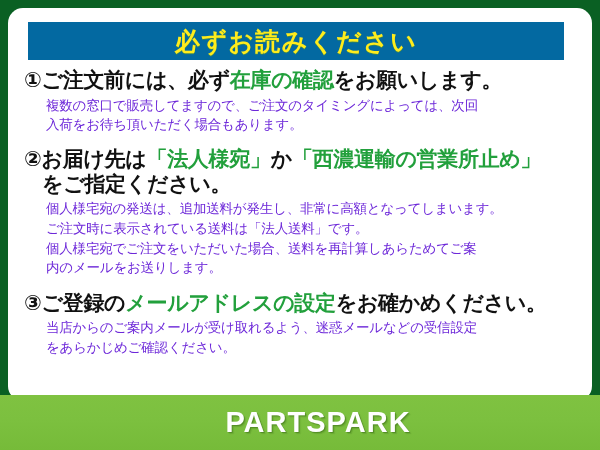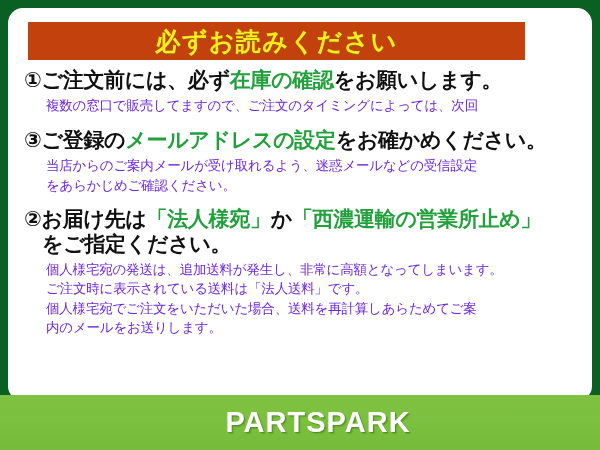--- a/index.html
+++ b/index.html
@@ -34,23 +34,23 @@
     border-radius: 15px;
     box-sizing: border-box;
     overflow: hidden;
   }
 
   
   #title-banner {
     position: absolute;
     left: 20px;
     top: 14px;
-    width: 497px;
+    width: 536px;
     height: 38px;
-    background: #c2410c;
+    background: #0369a1;
     display: flex;
     align-items: center;
     justify-content: center;
   }
   #title-text {
     color: #ffec1c;
     font-size: 25px;
     font-weight: bold;
     letter-spacing: 1.5px;
     line-height: 1;
@@ -134,46 +134,47 @@
     </div>
 
     <div id="items">
 
       <div class="item" id="item-1">
         <div class="item-head">
           <span>①</span><span>ご注文前には、必ず</span><span class="hl">在庫の確認</span><span>をお願いします。</span>
         </div>
         <div class="item-body">
           <span class="bline">複数の窓口で販売してますので、ご注文のタイミングによっては、次回</span>
-        </div>
-      </div>
-
-      <div class="item" id="item-3">
-        <div class="item-head">
-          <span>③</span><span>ご登録の</span><span class="hl">メールアドレスの設定</span><span>をお確かめください。</span>
-        </div>
-        <div class="item-body">
-          <span class="bline">当店からのご案内メールが受け取れるよう、迷惑メールなどの受信設定</span>
-          <span class="bline">をあらかじめご確認ください。</span>
+          <span class="bline">入荷をお待ち頂いただく場合もあります。</span>
         </div>
       </div>
 
       <div class="item" id="item-2">
         <div class="item-head">
           <span>②</span><span>お届け先は</span><span class="hl">「法人様宛」</span><span>か</span><span class="hl">「西濃運輸の営業所止め」</span>
           <span class="sub-line">をご指定ください。</span>
         </div>
         <div class="item-body">
           <span class="bline">個人様宅宛の発送は、追加送料が発生し、非常に高額となってしまいます。</span>
           <span class="bline">ご注文時に表示されている送料は「法人送料」です。</span>
           <span class="bline">個人様宅宛でご注文をいただいた場合、送料を再計算しあらためてご案</span>
           <span class="bline">内のメールをお送りします。</span>
         </div>
       </div>
 
+      <div class="item" id="item-3">
+        <div class="item-head">
+          <span>③</span><span>ご登録の</span><span class="hl">メールアドレスの設定</span><span>をお確かめください。</span>
+        </div>
+        <div class="item-body">
+          <span class="bline">当店からのご案内メールが受け取れるよう、迷惑メールなどの受信設定</span>
+          <span class="bline">をあらかじめご確認ください。</span>
+        </div>
+      </div>
+
     </div>
   </div>
 
   <div id="footer">
     <span id="footer-text">PARTSPARK</span>
   </div>
 
 </div>
 
 </body></html>

